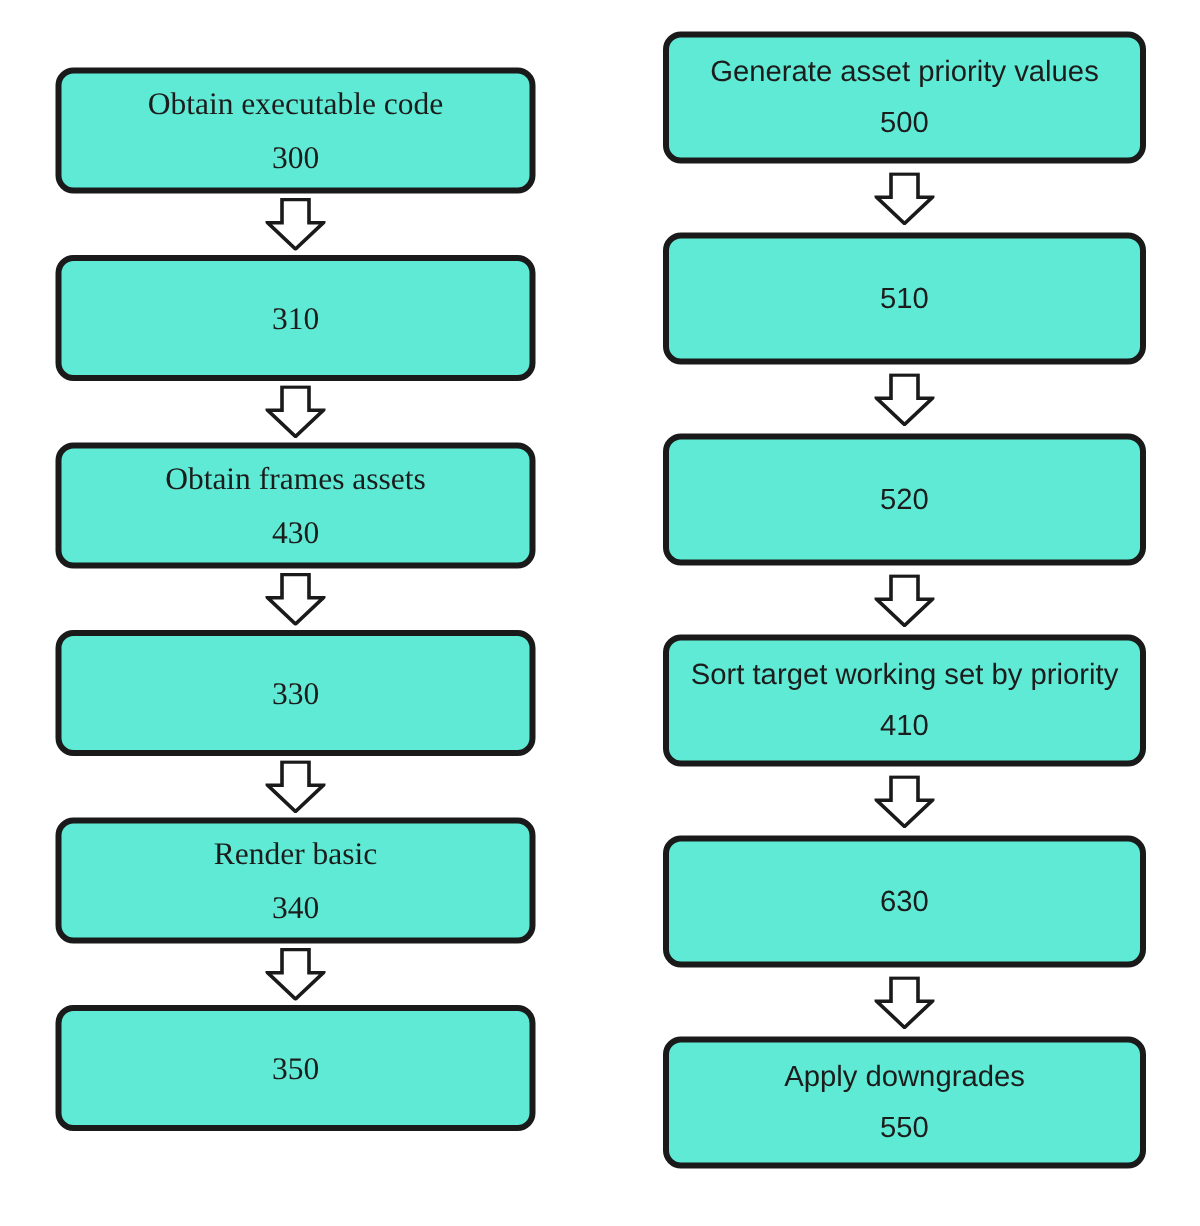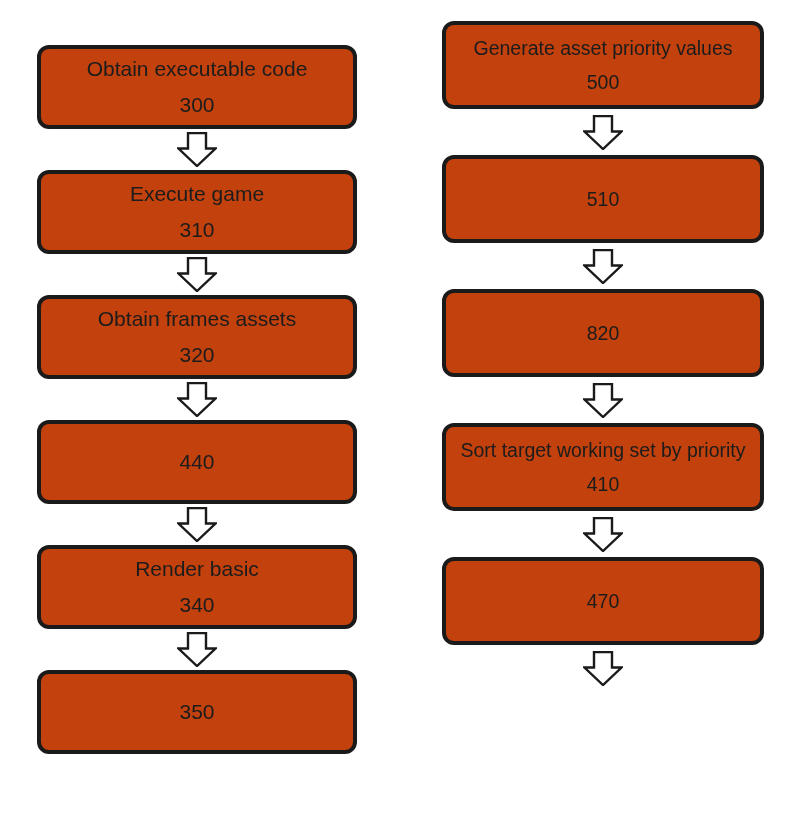--- a/index.html
+++ b/index.html
@@ -27,31 +27,31 @@
     top: 45px;
     width: 320px;
   }
   .column-right {
     left: 442px;
     top: 21px;
     width: 322px;
   }
   .node {
     box-sizing: border-box;
-    background: #c2410c;
+    background: #5eead4;
     border: 4px solid #1a1a1a;
     border-radius: 12px;
     display: flex;
     flex-direction: column;
     align-items: center;
     justify-content: center;
     gap: 8px;
     text-align: center;
   }
-  .column-left .node { height: 84px; }
+  .column-left .node { height: 84px; font-family: Liberation Serif, serif; }
   .column-right .node { height: 88px; }
   .node .label, .node .number {
     display: block;
     line-height: 1.35;
     white-space: nowrap;
   }
   .column-left .node .label,
   .column-left .node .number { font-size: 21px; }
   .column-right .node .label,
   .column-right .node .number { font-size: 19.5px; }
@@ -77,41 +77,40 @@
       <span class="label">Obtain executable code</span>
       <span class="number">300</span>
     </div>
     <div class="arrow-wrap">
       <svg width="40" height="35" viewBox="0 0 40 35">
           <polygon points="11,1 29,1 29,16.5 38.5,16.5 20,34 1.5,16.5 11,16.5" fill="#ffffff" stroke="#1a1a1a" stroke-width="2.4" stroke-linejoin="miter"></polygon>
         </svg>
     </div>
 
     <div class="node">
-      <span class="label">Execute game</span>
       <span class="number">310</span>
     </div>
     <div class="arrow-wrap">
       <svg width="40" height="35" viewBox="0 0 40 35">
           <polygon points="11,1 29,1 29,16.5 38.5,16.5 20,34 1.5,16.5 11,16.5" fill="#ffffff" stroke="#1a1a1a" stroke-width="2.4" stroke-linejoin="miter"></polygon>
         </svg>
     </div>
 
     <div class="node">
       <span class="label">Obtain frames assets</span>
-      <span class="number">320</span>
+      <span class="number">430</span>
     </div>
     <div class="arrow-wrap">
       <svg width="40" height="35" viewBox="0 0 40 35">
           <polygon points="11,1 29,1 29,16.5 38.5,16.5 20,34 1.5,16.5 11,16.5" fill="#ffffff" stroke="#1a1a1a" stroke-width="2.4" stroke-linejoin="miter"></polygon>
         </svg>
     </div>
 
     <div class="node">
-      <span class="number">440</span>
+      <span class="number">330</span>
     </div>
     <div class="arrow-wrap">
       <svg width="40" height="35" viewBox="0 0 40 35">
           <polygon points="11,1 29,1 29,16.5 38.5,16.5 20,34 1.5,16.5 11,16.5" fill="#ffffff" stroke="#1a1a1a" stroke-width="2.4" stroke-linejoin="miter"></polygon>
         </svg>
     </div>
 
     <div class="node">
       <span class="label">Render basic</span>
       <span class="number">340</span>
@@ -143,43 +142,47 @@
     <div class="node">
       <span class="number">510</span>
     </div>
     <div class="arrow-wrap">
       <svg width="40" height="35" viewBox="0 0 40 35">
           <polygon points="11,1 29,1 29,16.5 38.5,16.5 20,34 1.5,16.5 11,16.5" fill="#ffffff" stroke="#1a1a1a" stroke-width="2.4" stroke-linejoin="miter"></polygon>
         </svg>
     </div>
 
     <div class="node">
-      <span class="number">820</span>
+      <span class="number">520</span>
     </div>
     <div class="arrow-wrap">
       <svg width="40" height="35" viewBox="0 0 40 35">
           <polygon points="11,1 29,1 29,16.5 38.5,16.5 20,34 1.5,16.5 11,16.5" fill="#ffffff" stroke="#1a1a1a" stroke-width="2.4" stroke-linejoin="miter"></polygon>
         </svg>
     </div>
 
     <div class="node">
       <span class="label">Sort target working set by priority</span>
       <span class="number">410</span>
     </div>
     <div class="arrow-wrap">
       <svg width="40" height="35" viewBox="0 0 40 35">
           <polygon points="11,1 29,1 29,16.5 38.5,16.5 20,34 1.5,16.5 11,16.5" fill="#ffffff" stroke="#1a1a1a" stroke-width="2.4" stroke-linejoin="miter"></polygon>
         </svg>
     </div>
 
     <div class="node">
-      <span class="number">470</span>
+      <span class="number">630</span>
     </div>
     <div class="arrow-wrap">
       <svg width="40" height="35" viewBox="0 0 40 35">
           <polygon points="11,1 29,1 29,16.5 38.5,16.5 20,34 1.5,16.5 11,16.5" fill="#ffffff" stroke="#1a1a1a" stroke-width="2.4" stroke-linejoin="miter"></polygon>
         </svg>
     </div>
 
+    <div class="node">
+      <span class="label">Apply downgrades</span>
+      <span class="number">550</span>
+    </div>
 
   </div>
 
 </div>
 
 </body></html>

